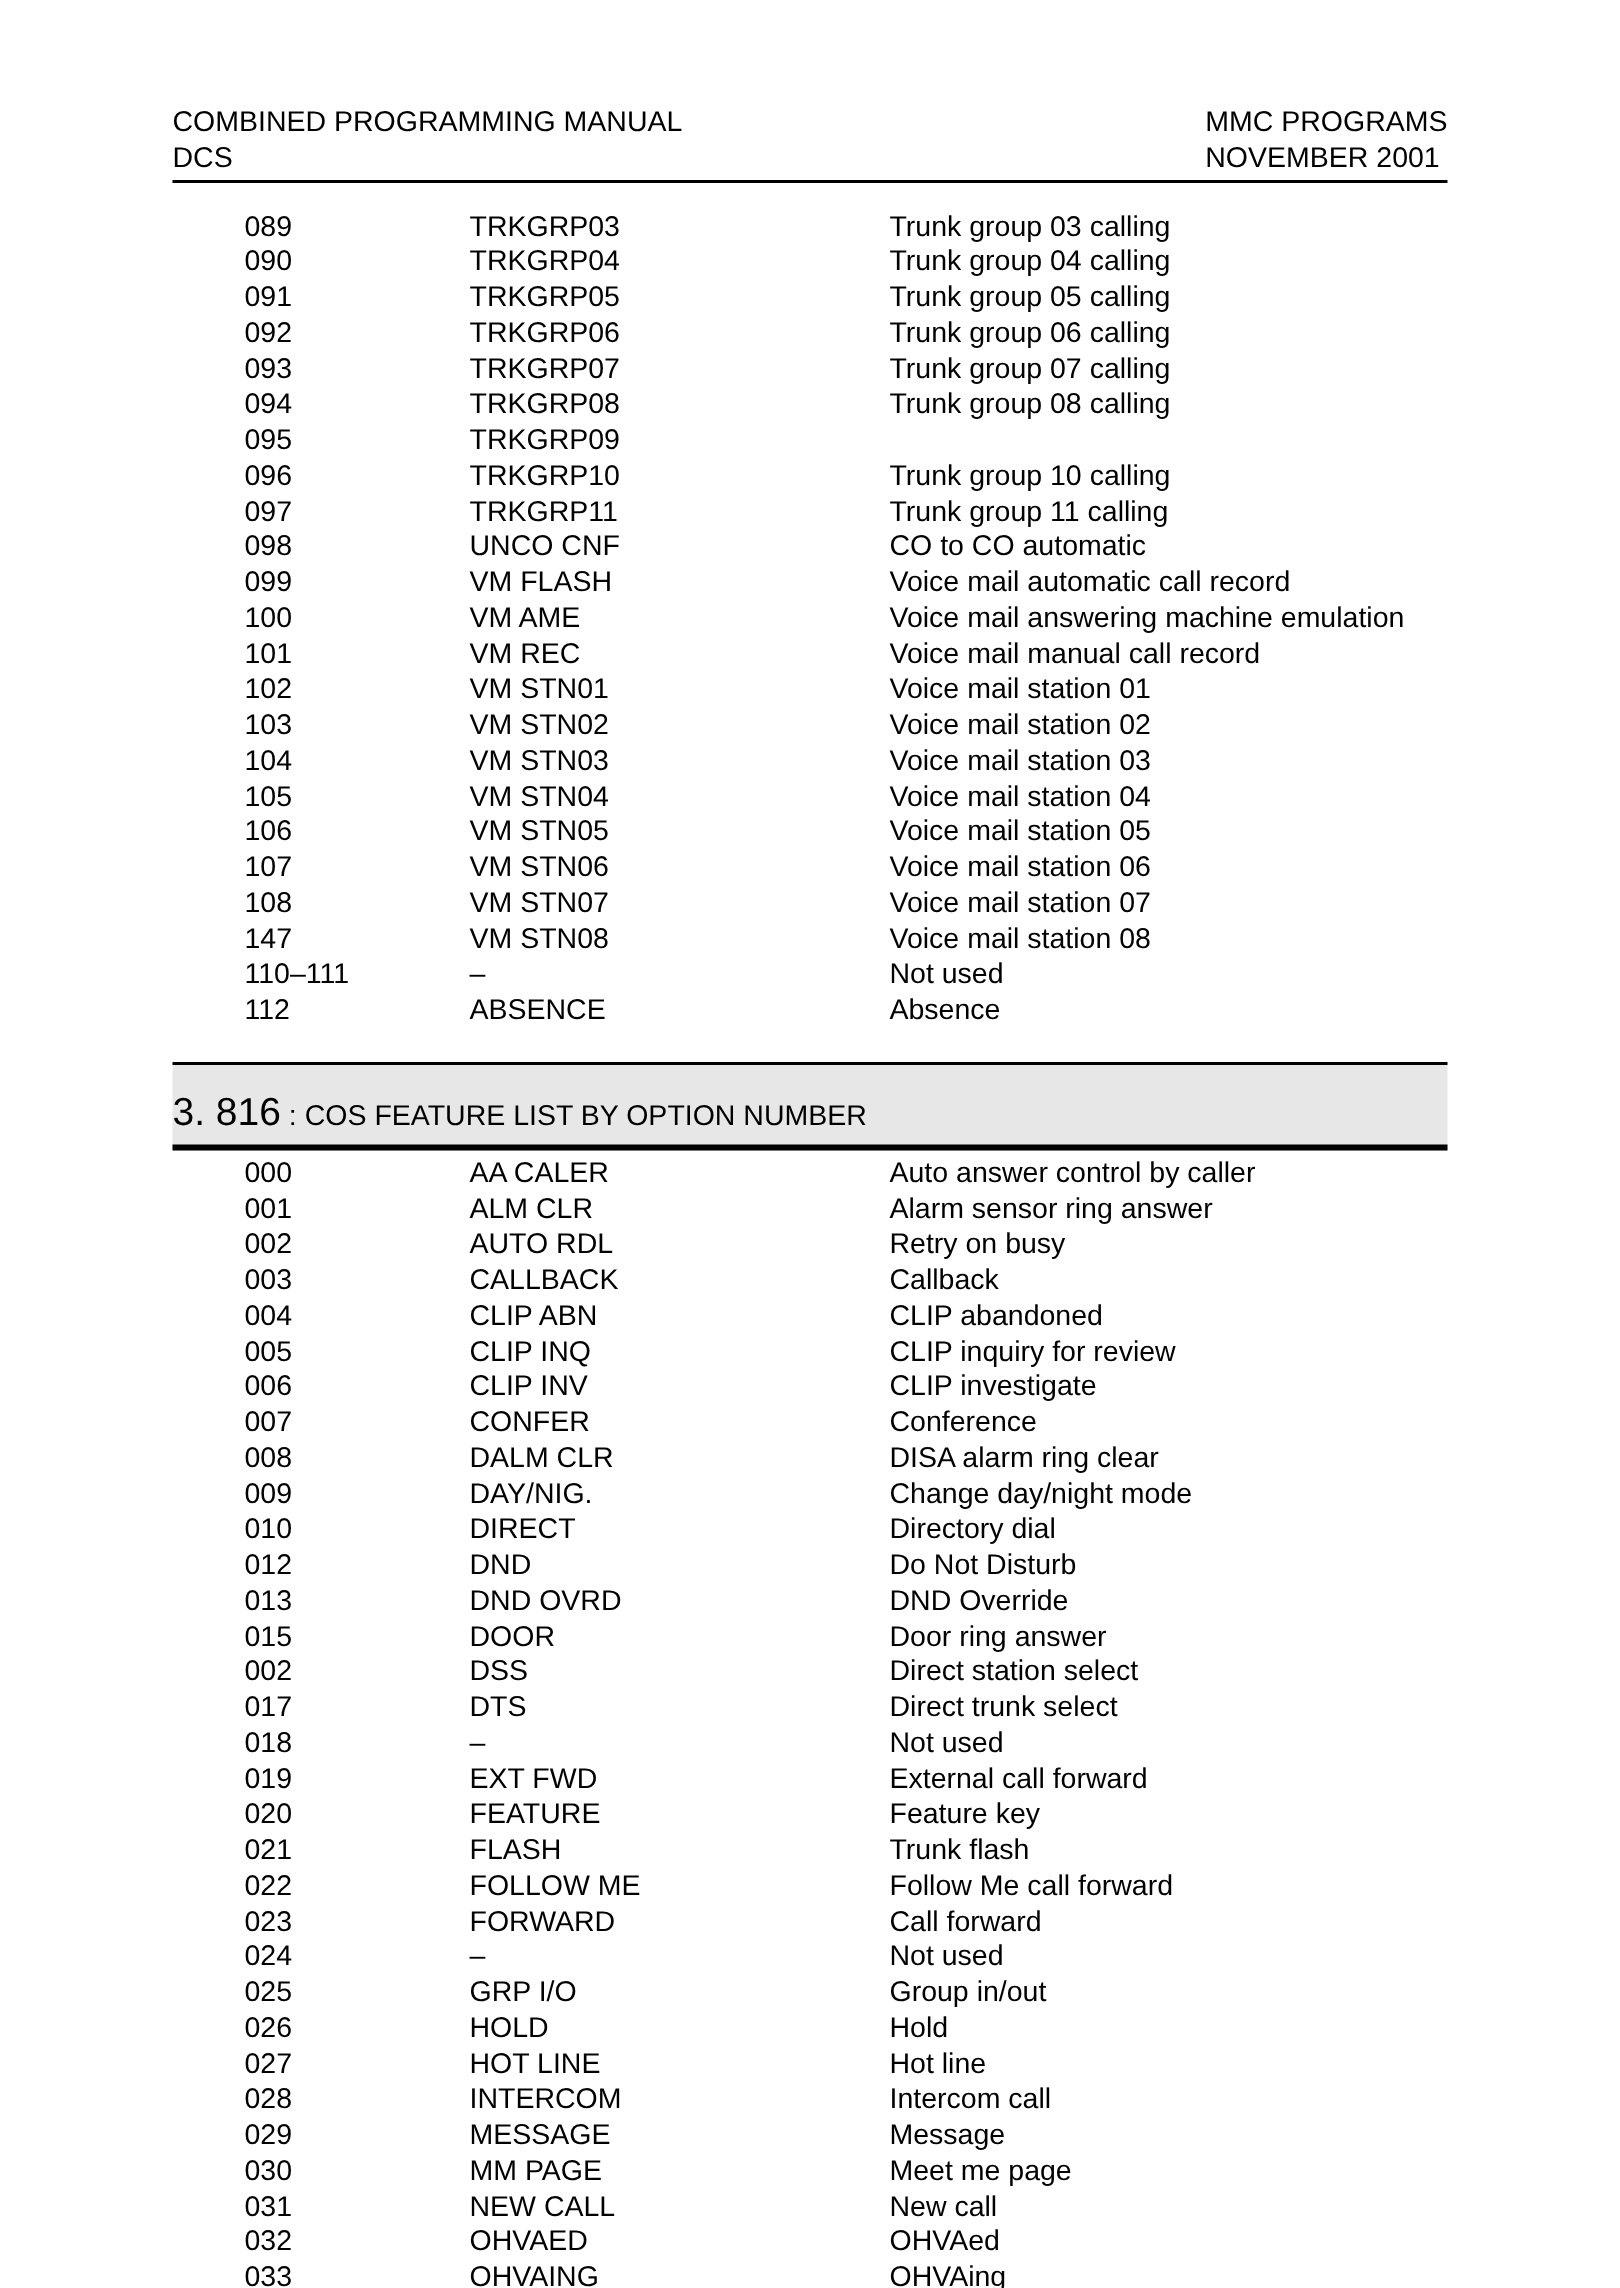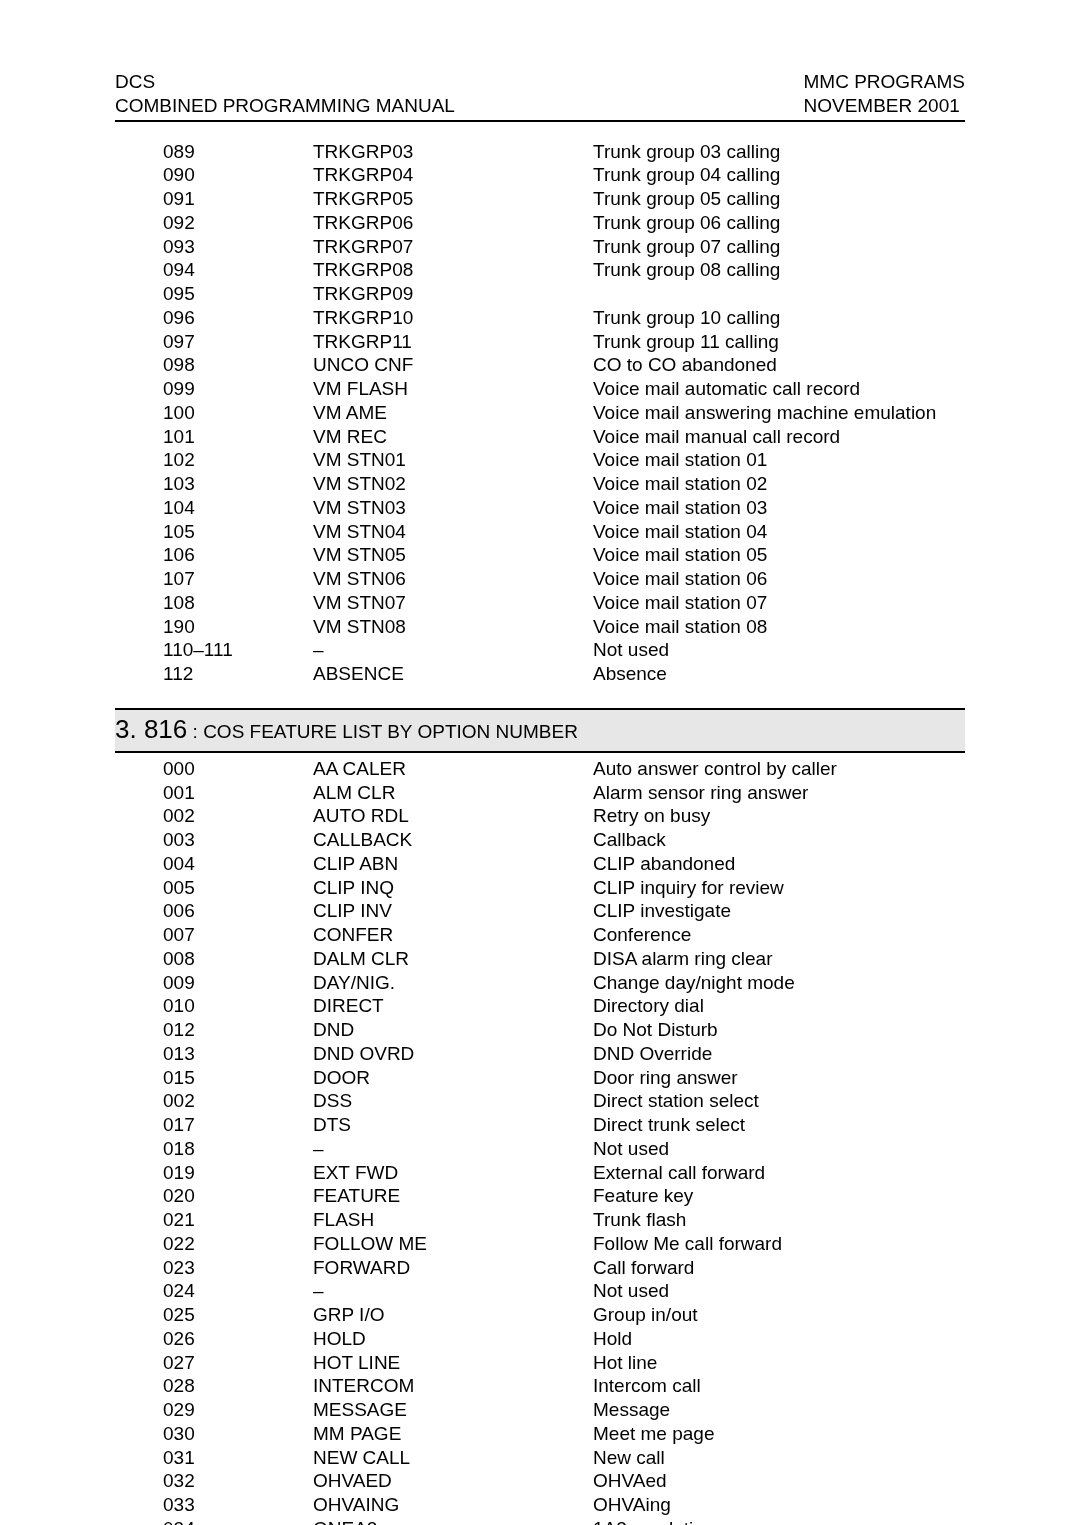--- a/index.html
+++ b/index.html
@@ -35,41 +35,41 @@
   }
   .row {
     display: flex;
   }
   .c-num  { width: 150px; flex: 0 0 150px; }
   .c-code { width: 280px; flex: 0 0 280px; }
   .c-desc { flex: 1; }
   .section-heading {
     margin: 22px 0 0 0;
     border-top: 2px solid #000;
-    border-bottom: 2px solid #000000;
+    border-bottom: 4px solid #000000;
     background: #e7e7e7;
-    padding: 4px 0 6px 0;
+    padding: 16px 0 6px 0;
   }
   .section-heading .big {
     font-size: 26px;
     margin-left: 0;
   }
   .section-heading .small {
     font-size: 19px;
   }
 </style>
 </head>
 <body>
 
 <div class="page">
 
   <div class="hdr">
     <div>
+      <div>COMBINED PROGRAMMING MANUAL</div>
       <div>DCS</div>
-      <div>COMBINED PROGRAMMING MANUAL</div>
     </div>
     <div style="text-align:left;">
       <div>MMC PROGRAMS</div>
       <div>NOVEMBER 2001</div>
     </div>
   </div>
   <hr class="hdr-rule">
 
   <div class="tbl" id="table1">
       <div class="row">
@@ -112,21 +112,21 @@
         <div class="c-desc">Trunk group 10 calling</div>
       </div>
       <div class="row">
         <div class="c-num">097</div>
         <div class="c-code">TRKGRP11</div>
         <div class="c-desc">Trunk group 11 calling</div>
       </div>
       <div class="row">
         <div class="c-num">098</div>
         <div class="c-code">UNCO CNF</div>
-        <div class="c-desc">CO to CO abandoned</div>
+        <div class="c-desc">CO to CO automatic</div>
       </div>
       <div class="row">
         <div class="c-num">099</div>
         <div class="c-code">VM FLASH</div>
         <div class="c-desc">Voice mail automatic call record</div>
       </div>
       <div class="row">
         <div class="c-num">100</div>
         <div class="c-code">VM AME</div>
         <div class="c-desc">Voice mail answering machine emulation</div>
@@ -165,21 +165,21 @@
         <div class="c-num">107</div>
         <div class="c-code">VM STN06</div>
         <div class="c-desc">Voice mail station 06</div>
       </div>
       <div class="row">
         <div class="c-num">108</div>
         <div class="c-code">VM STN07</div>
         <div class="c-desc">Voice mail station 07</div>
       </div>
       <div class="row">
-        <div class="c-num">190</div>
+        <div class="c-num">147</div>
         <div class="c-code">VM STN08</div>
         <div class="c-desc">Voice mail station 08</div>
       </div>
       <div class="row">
         <div class="c-num">110–111</div>
         <div class="c-code">–</div>
         <div class="c-desc">Not used</div>
       </div>
       <div class="row">
         <div class="c-num">112</div>

